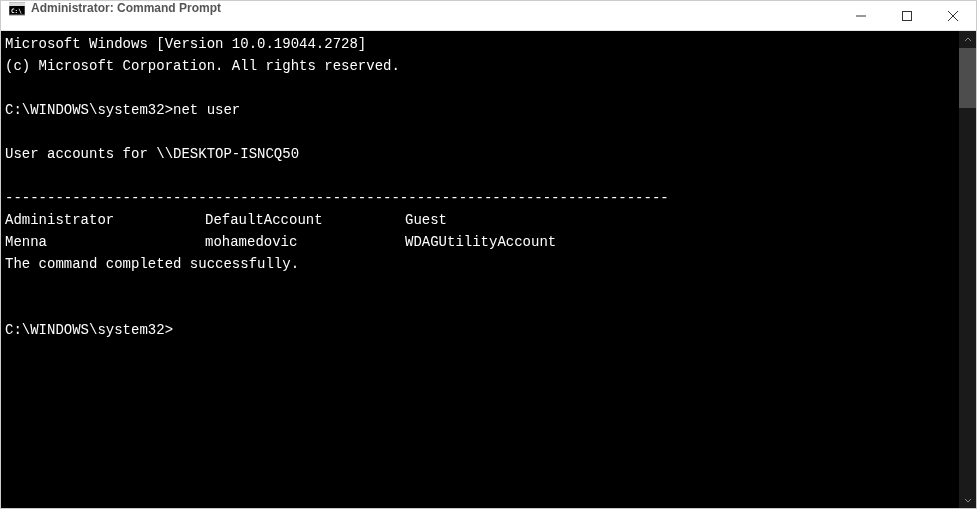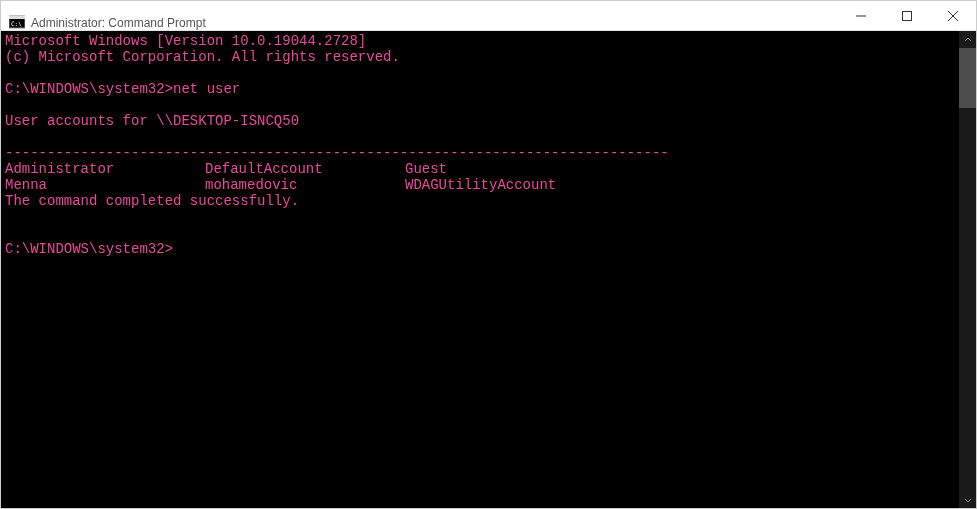--- a/index.html
+++ b/index.html
@@ -18,22 +18,23 @@
       width: 100%;
       height: 100%;
       display: flex;
       flex-direction: column;
       border: 1px solid #ccc;
     }
     .titlebar {
       height: 30px;
       background: #ffffff;
       display: flex;
-      align-items: flex-end;
+      align-items: flex-start;
       border-bottom: 1px solid #e5e5e5;
+      font-weight: bold;
     }
     .titlebar-icon {
       width: 16px;
       height: 16px;
       margin-left: 8px;
       margin-right: 6px;
       display: inline-flex;
       align-items: center;
       justify-content: center;
     }
@@ -62,24 +63,24 @@
     }
     .terminal-container {
       flex: 1;
       display: flex;
       background: #000;
       position: relative;
     }
     .terminal {
       flex: 1;
       background: #000;
-      color: #ec4899;
+      color: #ffffff;
       font-family: Consolas, 'Courier New', monospace;
       font-size: 14px;
-      line-height: 16px;
+      line-height: 22px;
       padding: 2px 4px;
       white-space: pre;
       overflow: hidden;
     }
     .scrollbar {
       width: 17px;
       background: #1a1a1a;
       display: flex;
       flex-direction: column;
     }

